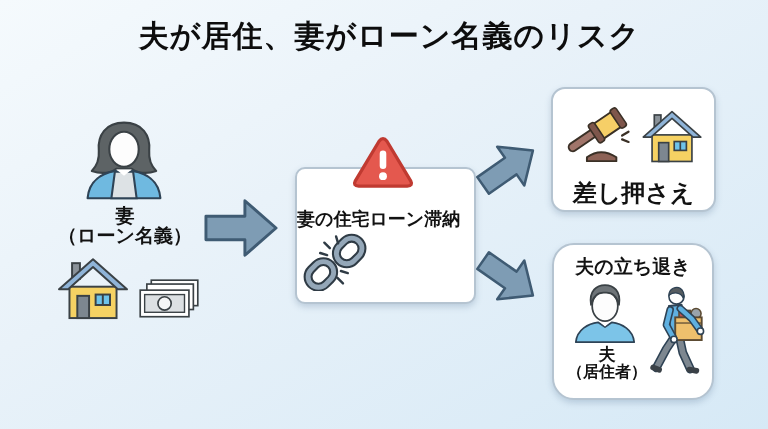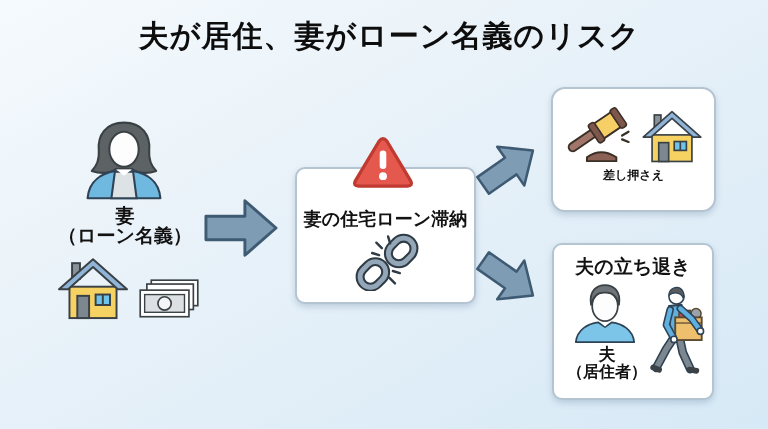--- a/index.html
+++ b/index.html
@@ -11,27 +11,27 @@
   .title{
     position:absolute;top:16px;left:0;width:100%;text-align:center;
     font-size:30px;font-weight:bold;letter-spacing:1px;color:#0d0d0d;
   }
   .abs{position:absolute;}
   .card{
     position:absolute;background:#ffffff;border:2px solid #b5c4d1;
     box-shadow:0 3px 6px rgba(90,120,150,.28);
   }
   .cause-box{left:295px;top:167px;width:177px;height:133px;border-radius:10px;
-    display:flex;flex-direction:column;align-items:center;}
+    display:flex;flex-direction:column;align-items:flex-start;}
   .cause-label{margin-top:38px;font-size:18px;font-weight:bold;white-space:nowrap;}
   .seizure-box{left:551px;top:87px;width:161px;height:121px;border-radius:14px;
     display:flex;flex-direction:column;align-items:center;}
   .seizure-icons{display:flex;align-items:flex-end;gap:4px;margin-top:10px;height:66px;}
-  .seizure-label{font-size:12px;font-weight:bold;margin-top:2px;white-space:nowrap;}
-  .eviction-box{left:552px;top:243px;width:158px;height:153px;border-radius:10px;}
+  .seizure-label{font-size:24px;font-weight:bold;margin-top:12px;white-space:nowrap;}
+  .eviction-box{left:552px;top:243px;width:158px;height:153px;border-radius:22px;}
   .eviction-title{margin-top:9px;text-align:center;font-size:19px;font-weight:bold;white-space:nowrap;}
   .wife-labels{left:30px;top:206px;width:190px;text-align:center;}
   .wife-label{font-size:19px;font-weight:bold;line-height:22px;}
   .wife-sublabel{font-size:19px;font-weight:bold;line-height:19px;}
   .husband-labels{left:0;top:101px;width:106px;text-align:center;}
   .husband-label{font-size:17px;font-weight:bold;line-height:19px;}
   .husband-sublabel{font-size:16px;font-weight:bold;line-height:17px;}
   .arrow-up{left:464px;top:141px;transform:rotate(-35deg);}
   .arrow-down{left:464px;top:251px;transform:rotate(35deg);}
   svg{display:block;}

